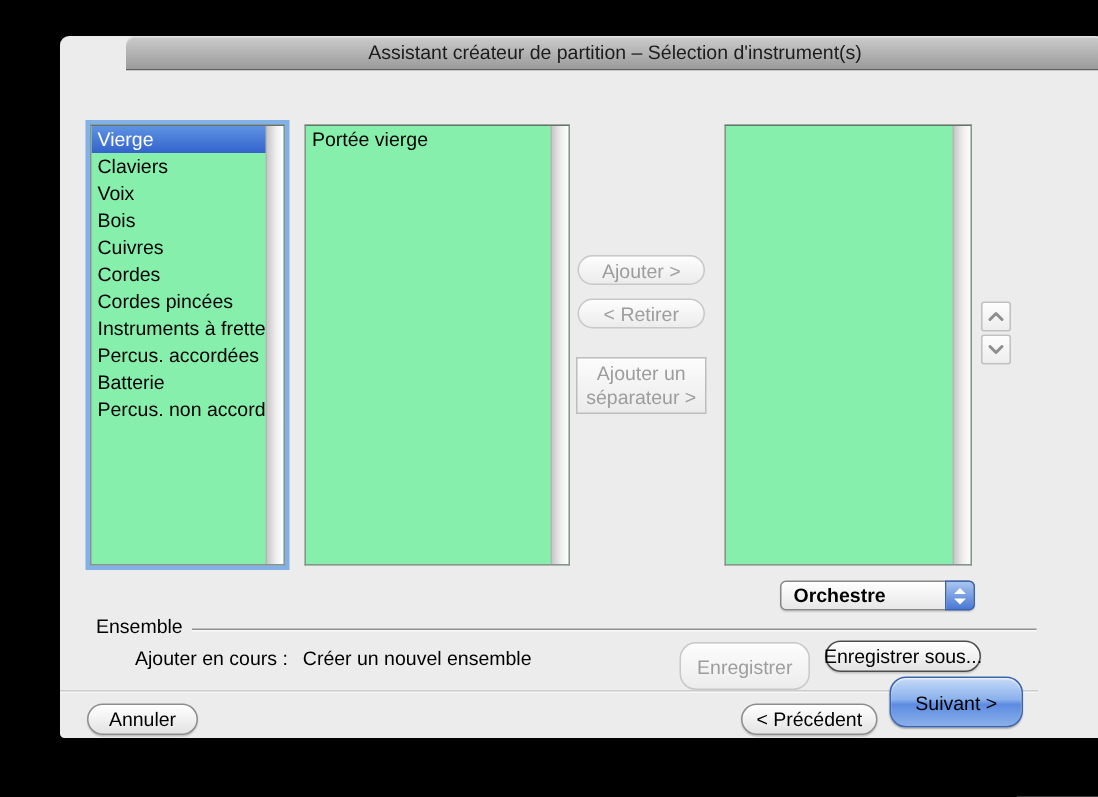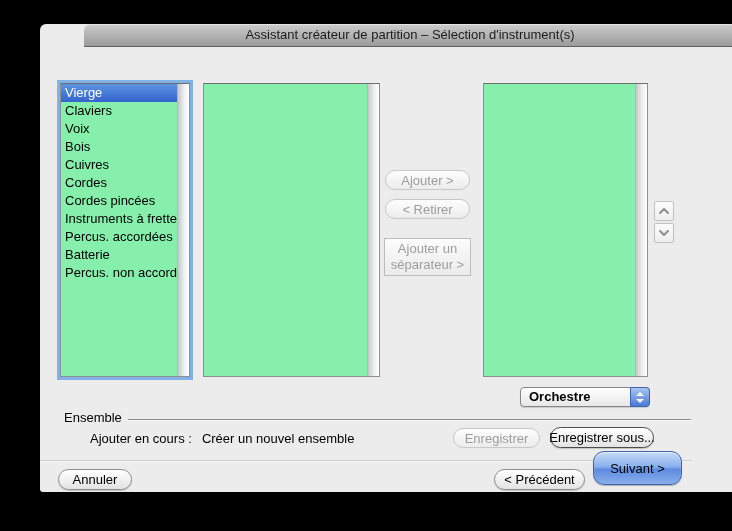--- a/index.html
+++ b/index.html
@@ -79,20 +79,21 @@
       <div class="list-item">Cordes</div>
       <div class="list-item">Cordes pincées</div>
       <div class="list-item">Instruments à frettes</div>
       <div class="list-item">Percus. accordées</div>
       <div class="list-item">Batterie</div>
       <div class="list-item">Percus. non accordées</div>
       <div class="scroll-track"></div>
     </div>
 
     <div class="listbox" style="left:163px;top:36px;width:175px;height:292px;">
+      <div class="list-item">Portée vierge</div>
       <div class="scroll-track"></div>
     </div>
 
     <div class="pill disabled" style="left:345px;top:123px;width:85px;height:20px;">Ajouter &gt;</div>
     <div class="pill disabled" style="left:345px;top:152px;width:85px;height:20px;">&lt; Retirer</div>
     <div class="bevel" style="left:344px;top:191px;width:87px;height:38px;">Ajouter un séparateur &gt;</div>
 
     <div class="listbox" style="left:443px;top:36px;width:163px;height:292px;">
       <div class="scroll-track"></div>
     </div>
@@ -114,21 +115,21 @@
         <div class="tri-up"></div>
         <div class="tri-down"></div>
       </div>
     </div>
 
     <div class="group-label">Ensemble</div>
     <div class="group-line"></div>
     <div class="current-row">
       <span>Ajouter en cours :</span><span class="val">Créer un nouvel ensemble</span>
     </div>
-    <div class="pill disabled" style="left:413px;top:381px;width:87px;height:20px;">Enregistrer</div>
+    <div class="pill disabled" style="left:413px;top:381px;width:87px;height:32px;">Enregistrer</div>
     <div class="pill" style="left:510px;top:380px;width:104px;height:21px;border-color:#4c4c4c;">Enregistrer sous...</div>
 
     <div class="footer-divider"></div>
     <div class="pill" style="left:18px;top:422px;width:74px;height:21px;">Annuler</div>
     <div class="pill" style="left:454px;top:422px;width:91px;height:21px;">&lt; Précédent</div>
     <div class="pill default-btn" style="left:553px;top:404px;width:89px;height:34px;">Suivant &gt;</div>
   </div>
 </div>
 
 </body></html>

